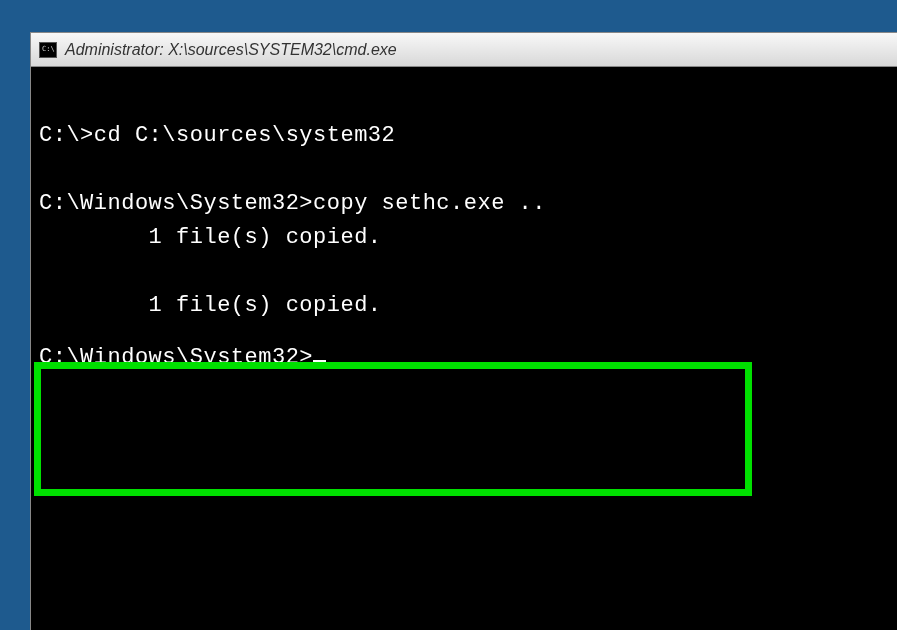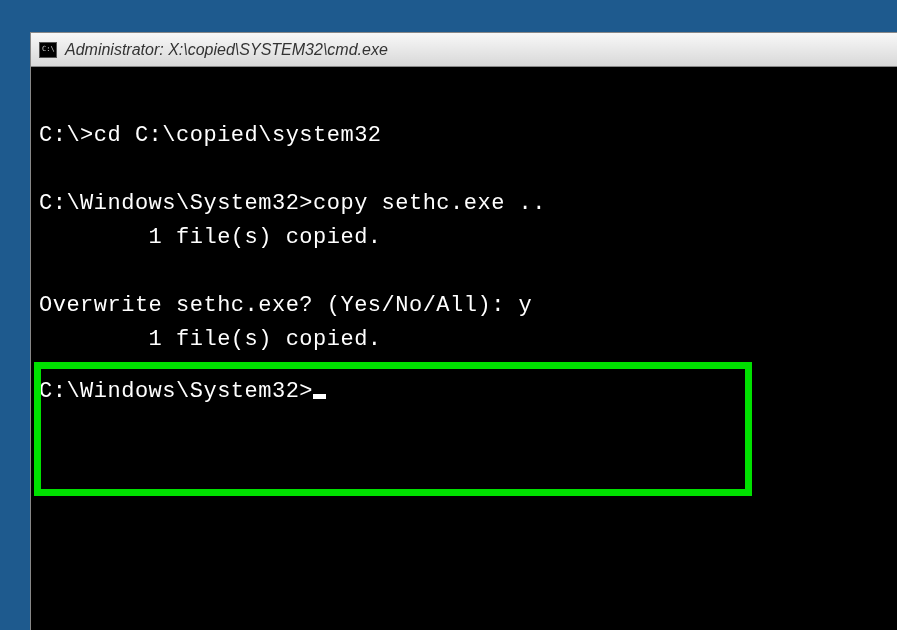--- a/index.html
+++ b/index.html
@@ -89,28 +89,27 @@
     }
   </style>
 </head>
 <body>
 
 <div class="window">
   <div class="titlebar">
     <div class="app-icon">
       <span class="app-icon-text">C:\</span>
     </div>
-    <div class="title-text">Administrator: X:\copied\SYSTEM32\cmd.exe</div>
+    <div class="title-text">Administrator: X:\sources\SYSTEM32\cmd.exe</div>
   </div>
   <div class="terminal">
     <div class="spacer"></div>
-    <div class="terminal-line"><span>C:\&gt;</span><span>cd C:\copied\system32</span></div>
+    <div class="terminal-line"><span>C:\&gt;</span><span>cd C:\sources\system32</span></div>
     <div class="spacer"></div>
     <div class="terminal-line"><span>C:\Windows\System32&gt;</span><span>copy sethc.exe ..</span></div>
     <div class="terminal-line">        1 file(s) copied.</div>
     <div class="spacer"></div>
-    <div class="terminal-line"><span>Overwrite sethc.exe? (Yes/No/All): </span><span>y</span></div>
     <div class="terminal-line">        1 file(s) copied.</div>
     <div class="spacer-small"></div>
     <div class="terminal-line"><span>C:\Windows\System32&gt;</span><span class="cursor"></span></div>
     <div class="highlight-box" style="top: 295px; left: 3px; width: 718px; height: 134px;"></div>
   </div>
 </div>
 
 </body></html>

